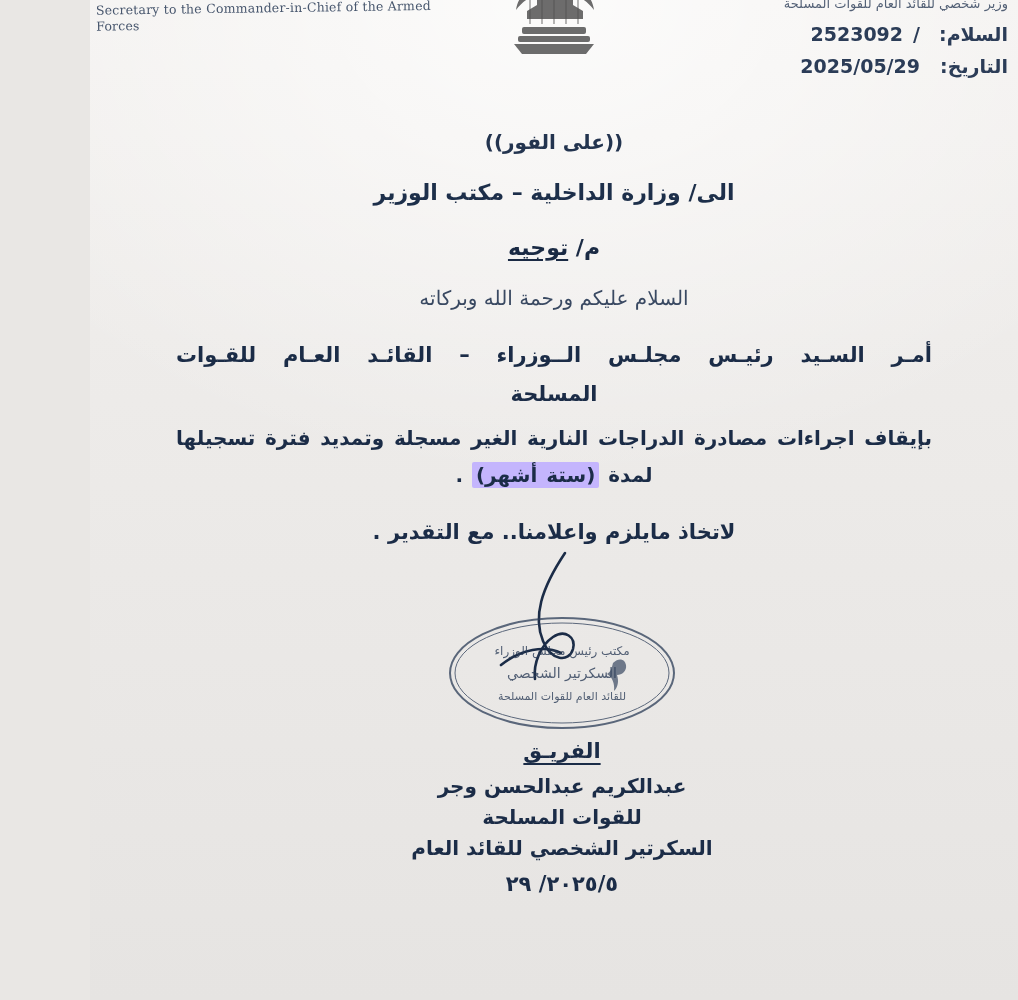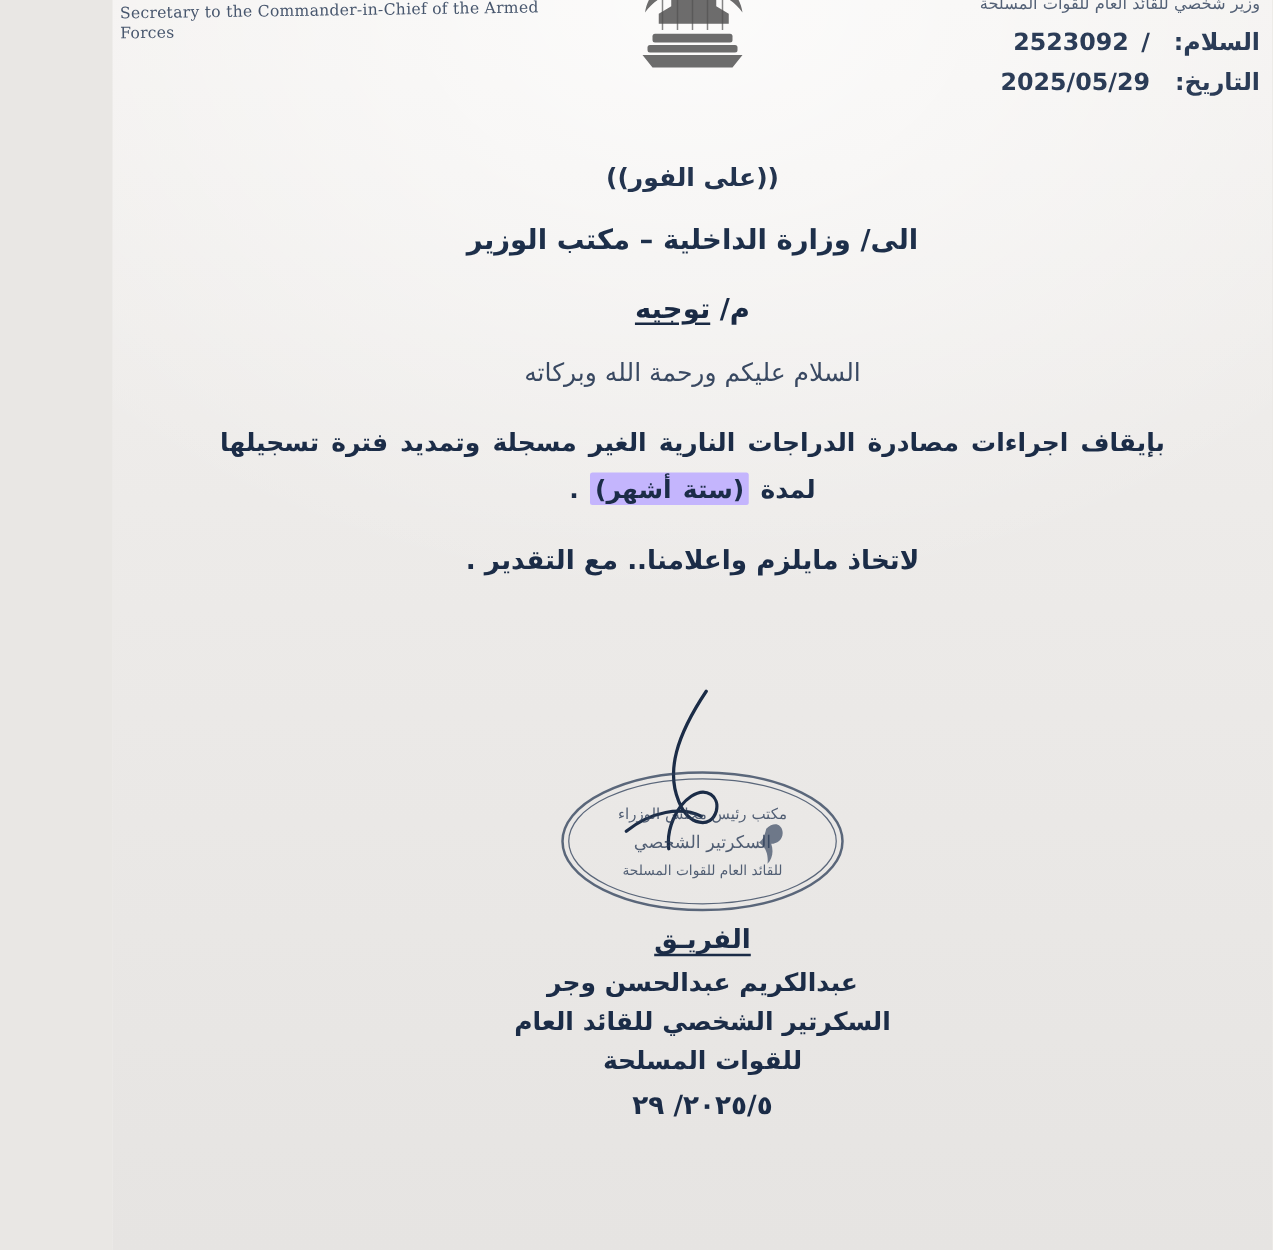--- a/index.html
+++ b/index.html
@@ -240,20 +240,21 @@
 
     <div class="addressee">الى/ وزارة الداخلية – مكتب الوزير</div>
 
     <div class="subject">
       <span>م/</span>
       <span class="u">توجيه</span>
     </div>
 
     <div class="greeting">السلام عليكم ورحمة الله وبركاته</div>
 
+    <div class="para first">أمـر السـيد رئيـس مجلـس الــوزراء – القائـد العـام للقـوات المسلحة</div>
 
     <div class="para second">
       <span>بإيقاف اجراءات مصادرة الدراجات النارية الغير مسجلة وتمديد فترة تسجيلها لمدة</span>
       <span class="hl">(ستة أشهر)</span>
       <span>.</span>
     </div>
 
     <div class="closing">لاتخاذ مايلزم واعلامنا.. مع التقدير .</div>
   </div>
 
@@ -278,18 +279,18 @@
 
         <g fill="#2b3c57" opacity="0.65">
           <path d="M176 118 c6 -6 12 -4 13 2 c1 6 -4 10 -9 10 c2 6 1 12 -3 16 c1 -8 -2 -14 -7 -17 c4 -2 5 -7 6 -11 z"></path>
         </g>
       </svg>
     </div>
 
     <div class="rank">الفريـق</div>
     <div class="sig-lines">
       <div>عبدالكريم عبدالحسن وجر</div>
+      <div>للقوات المسلحة</div>
       <div>السكرتير الشخصي للقائد العام</div>
-      <div>للقوات المسلحة</div>
     </div>
     <div class="sig-date">٢٠٢٥/٥/ ٢٩</div>
   </div>
 </div>
 
 </body></html>

